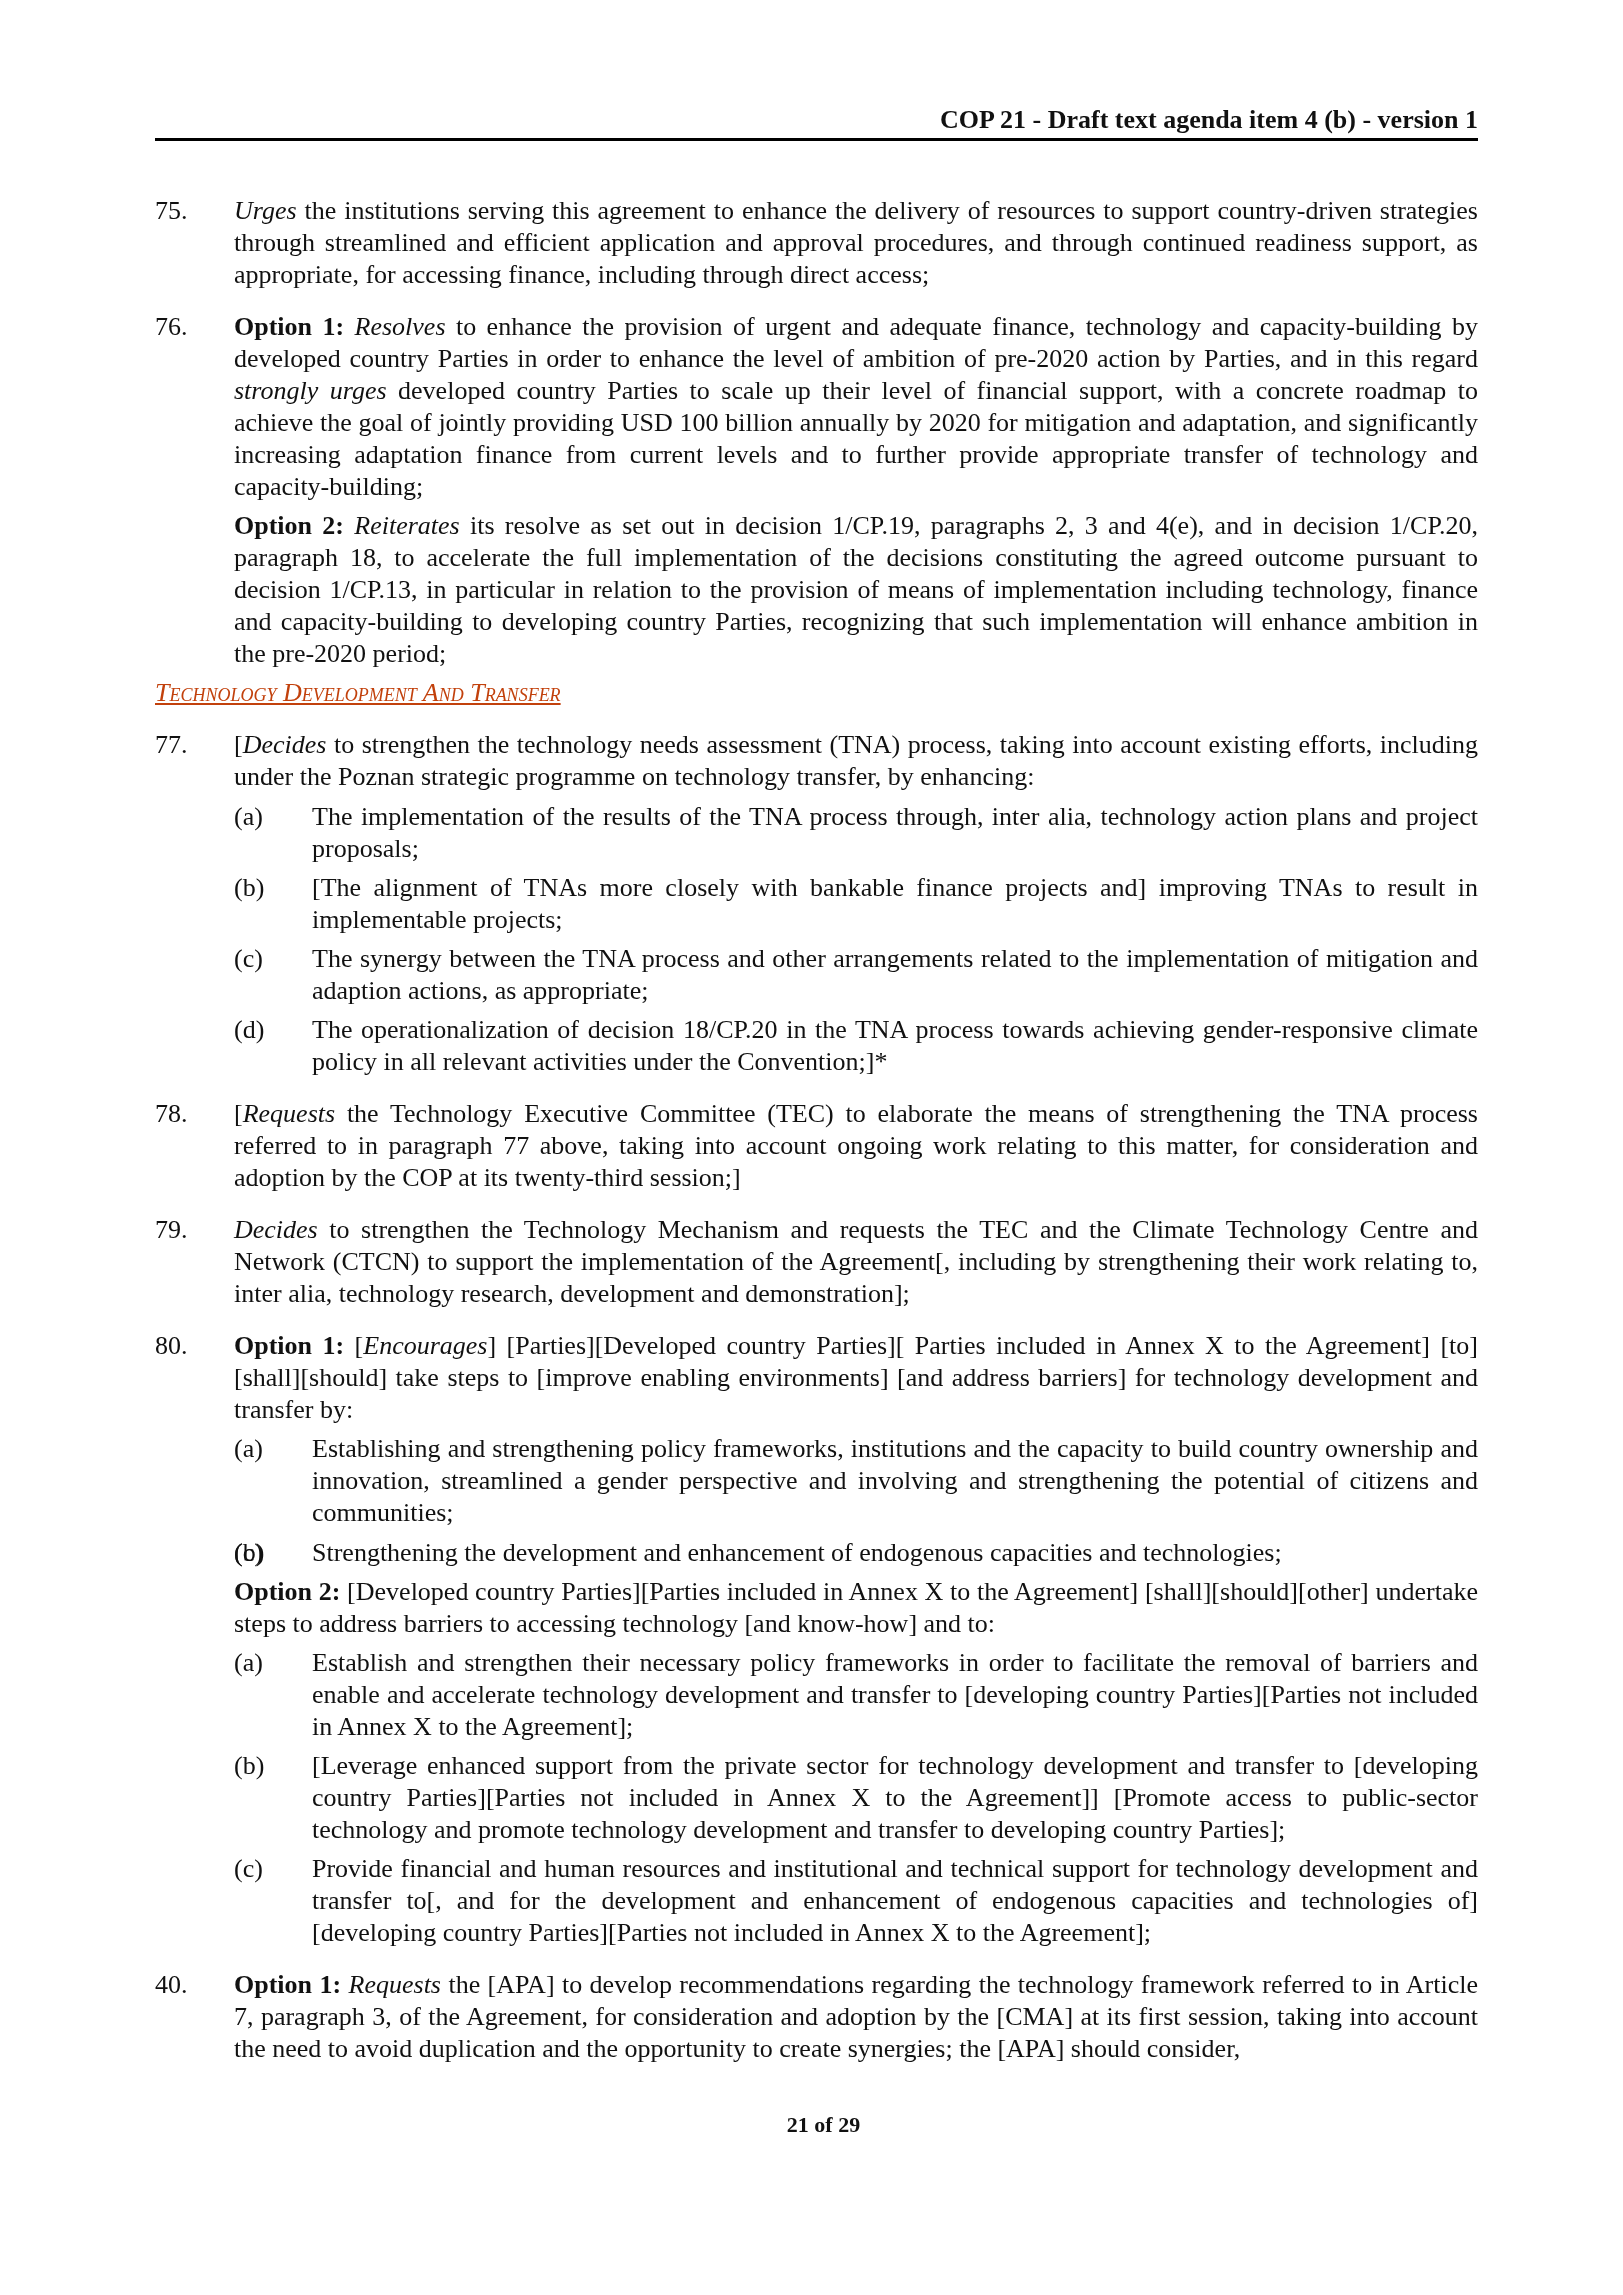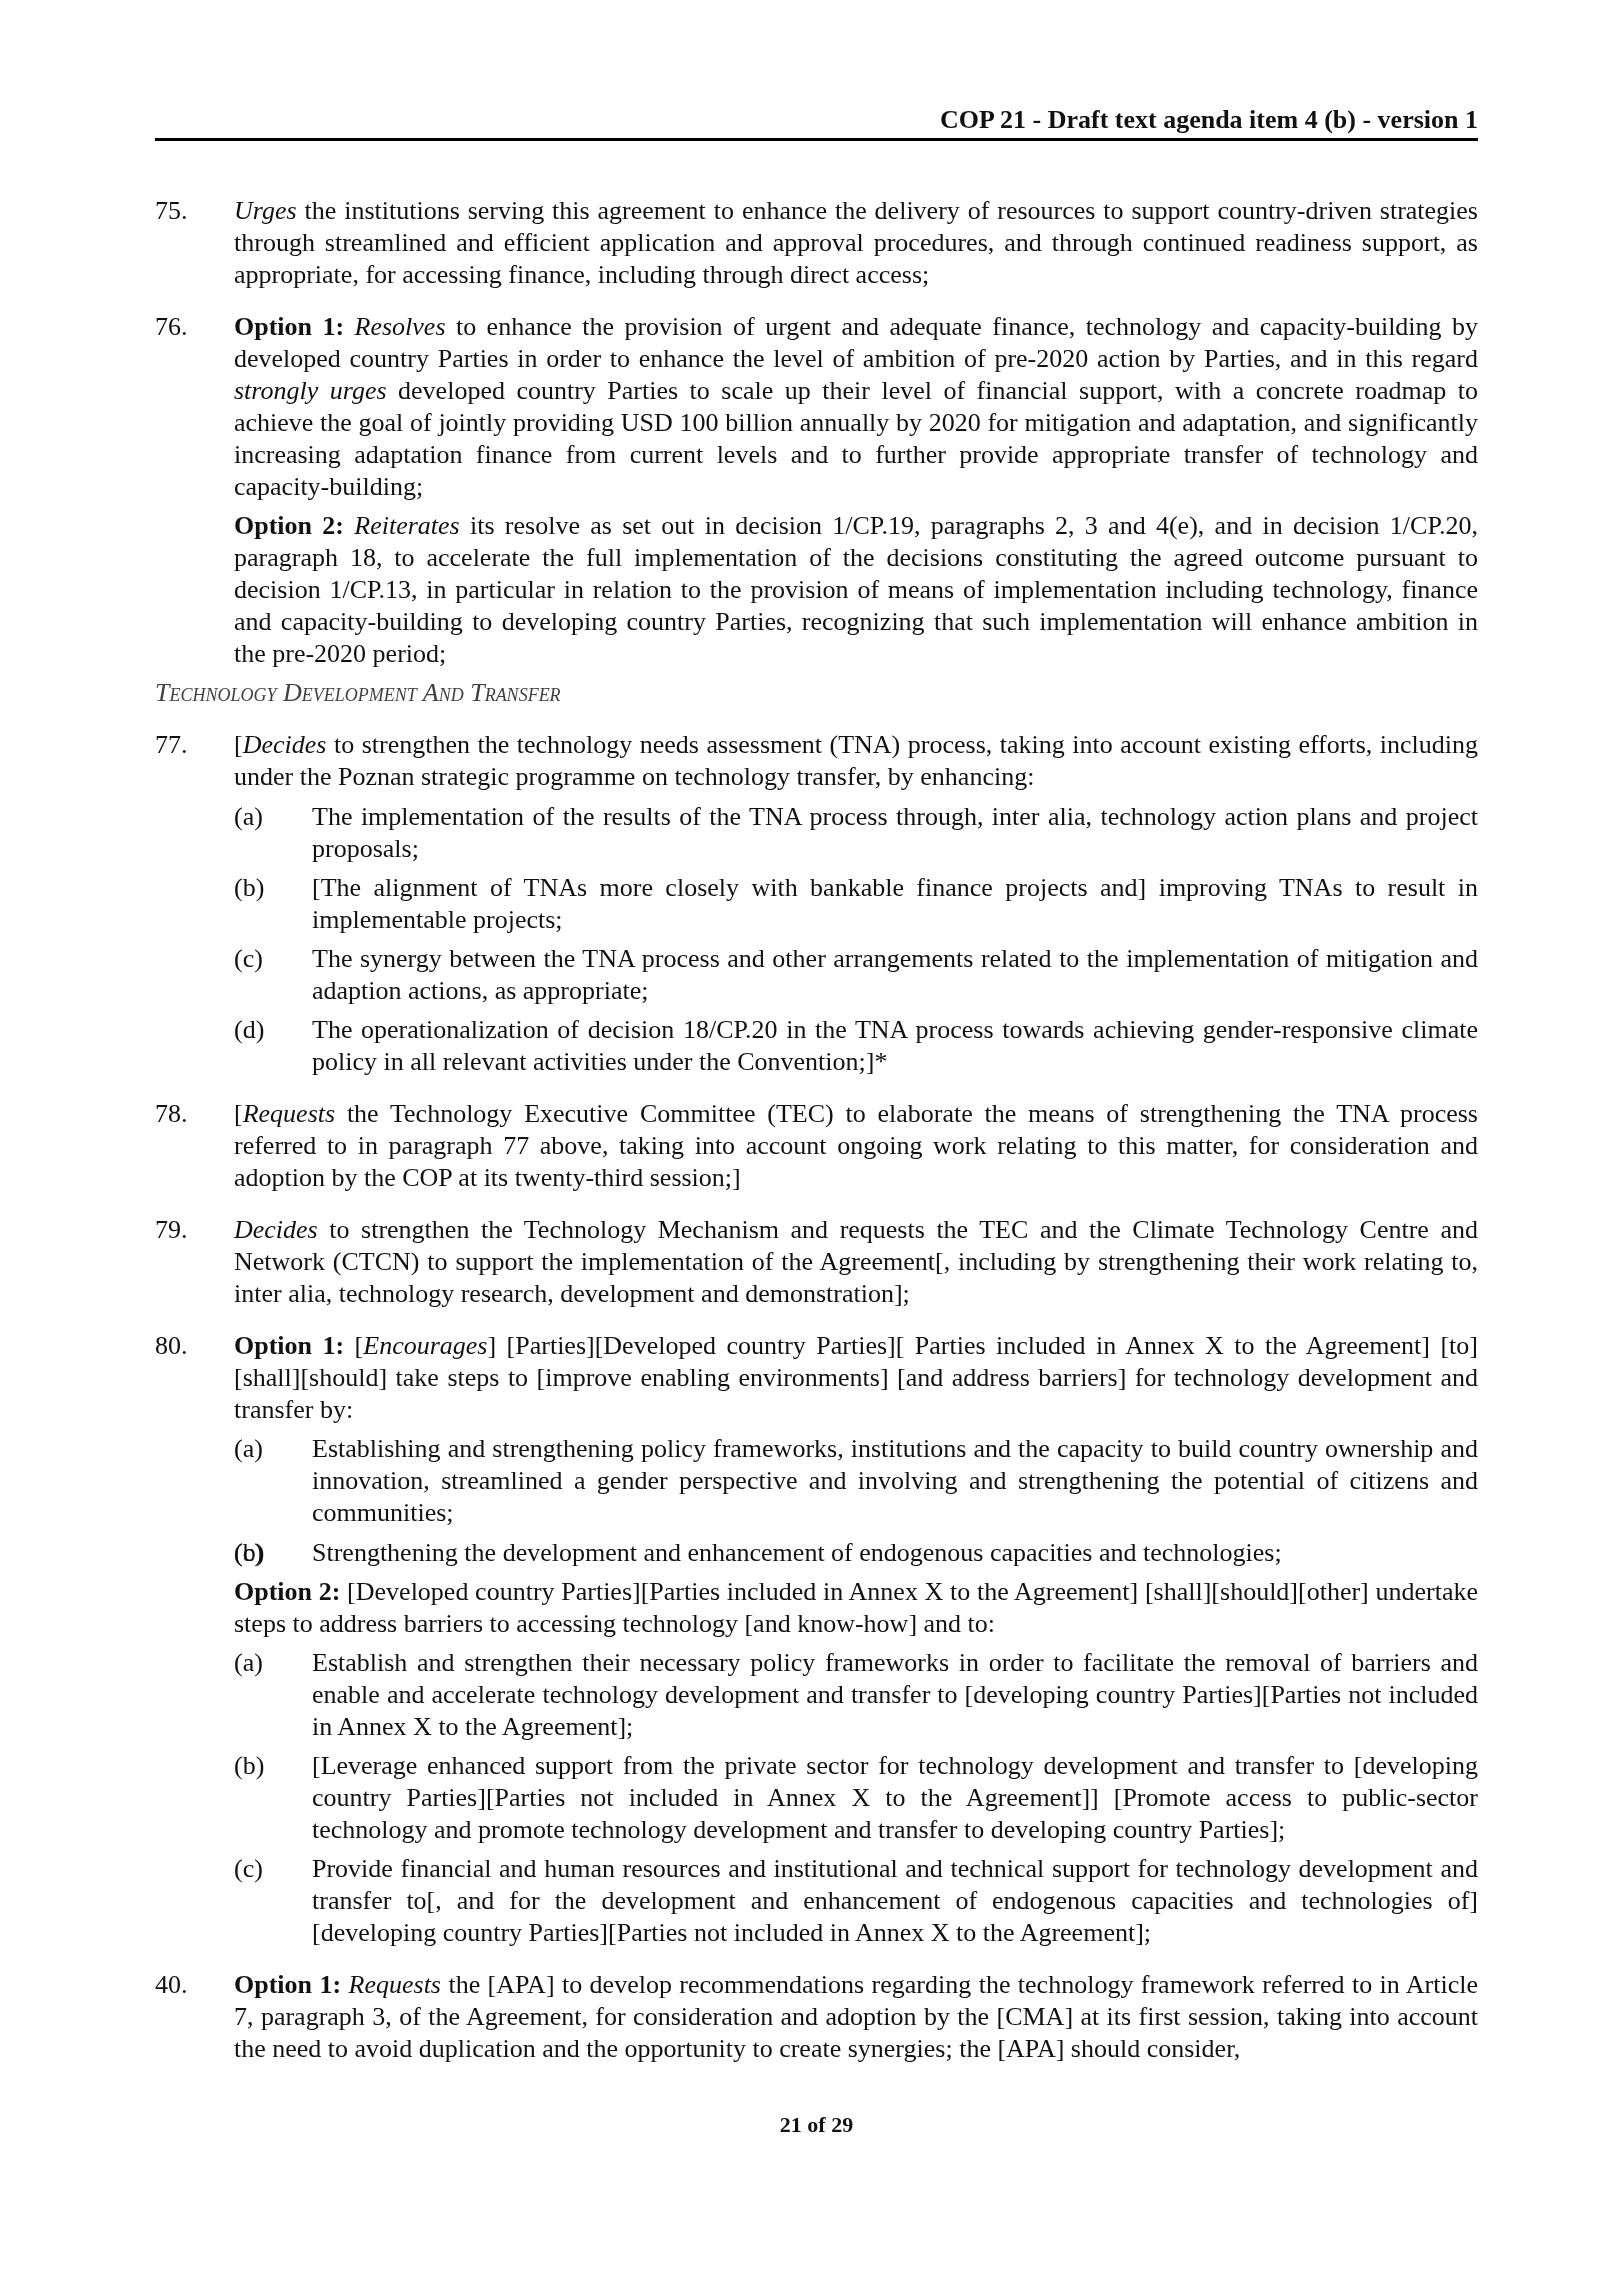--- a/index.html
+++ b/index.html
@@ -8,25 +8,25 @@
   .page { position: absolute; left: 155px; top: 0; width: 1323px; }
   .header { position: absolute; top: 105px; left: 0; width: 1323px; }
   .header-title { font-weight: bold; font-size: 26px; line-height: 29px; text-align: right; }
   .header-rule { position: absolute; top: 33px; left: 0; width: 1323px; height: 2.6px; background: #000; }
   .body { position: absolute; top: 175px; left: 0; width: 1323px; font-size: 26px; line-height: 32px; }
   .para { position: relative; padding-left: 79px; margin-bottom: 7.2px; text-align: justify; margin-top: 20px; }
   .num { position: absolute; left: 0; top: 0; }
   .sub { position: relative; padding-left: 157px; margin-bottom: 7.2px; text-align: justify; }
   .sub .lbl { position: absolute; left: 79px; top: 0; }
   .cont { padding-left: 79px; margin-bottom: 7.2px; text-align: justify; }
-  .section { color: #404040; font-style: italic; font-variant: small-caps; font-size: 26px; margin: 1.3px 0 6.5px 0; }
+  .section { color: #c2410c; font-style: italic; font-variant: small-caps; font-size: 26px; margin: 1.3px 0 6.5px 0; text-decoration: underline; }
   .note { padding-left: 79px; margin-bottom: 7.2px; font-style: italic; text-align: justify; }
   b { font-weight: bold; }
   i { }
-  .footer { position: absolute; top: 2112px; left: 0; width: 1323px; text-align: center; font-weight: bold; font-size: 22px; }
+  .footer { position: absolute; top: 2112px; left: 7px; width: 1323px; text-align: center; font-weight: bold; font-size: 22px; }
 </style>
 </head>
 <body>
 
 <div class="page">
 
   <div class="header">
     <div class="header-title">COP 21 - Draft text agenda item 4 (b) - version 1</div>
     <div class="header-rule"></div>
   </div>

